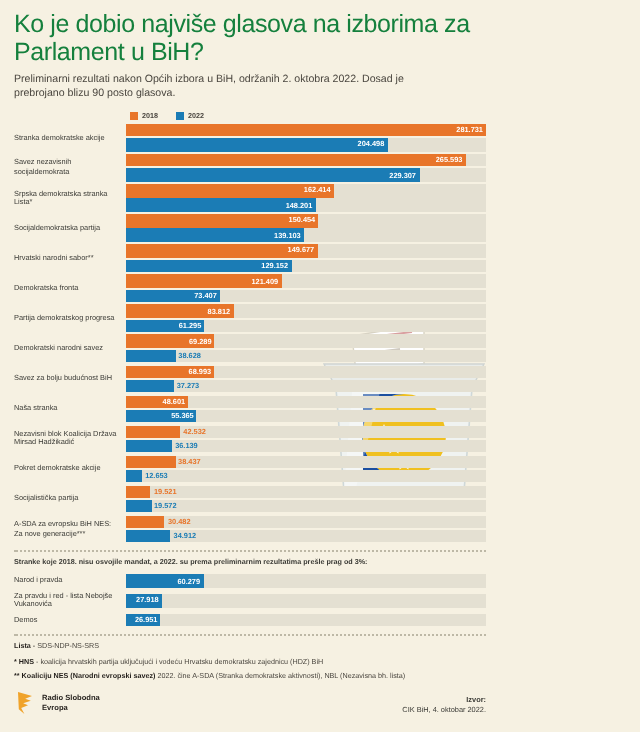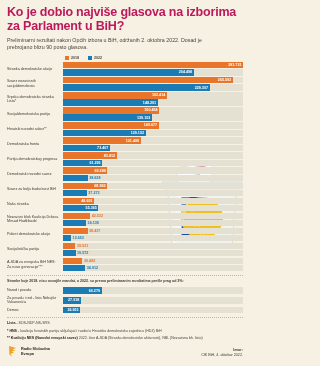--- a/index.html
+++ b/index.html
@@ -18,22 +18,22 @@
   .page {
     position: relative;
     width: 250px;
     height: 366px;
     box-sizing: border-box;
     padding: 6px 7px 0 7px;
   }
   .title {
     font-size: 12.5px;
     line-height: 13.5px;
-    font-weight: bold;
-    color: #be185d;
+    font-weight: normal;
+    color: #15803d;
     letter-spacing: -0.2px;
     margin: 0 0 4px 0;
   }
   .subtitle {
     font-size: 5.3px;
     line-height: 7px;
     color: #4a463f;
     margin: 0 0 5px 0;
     max-width: 215px;
   }

